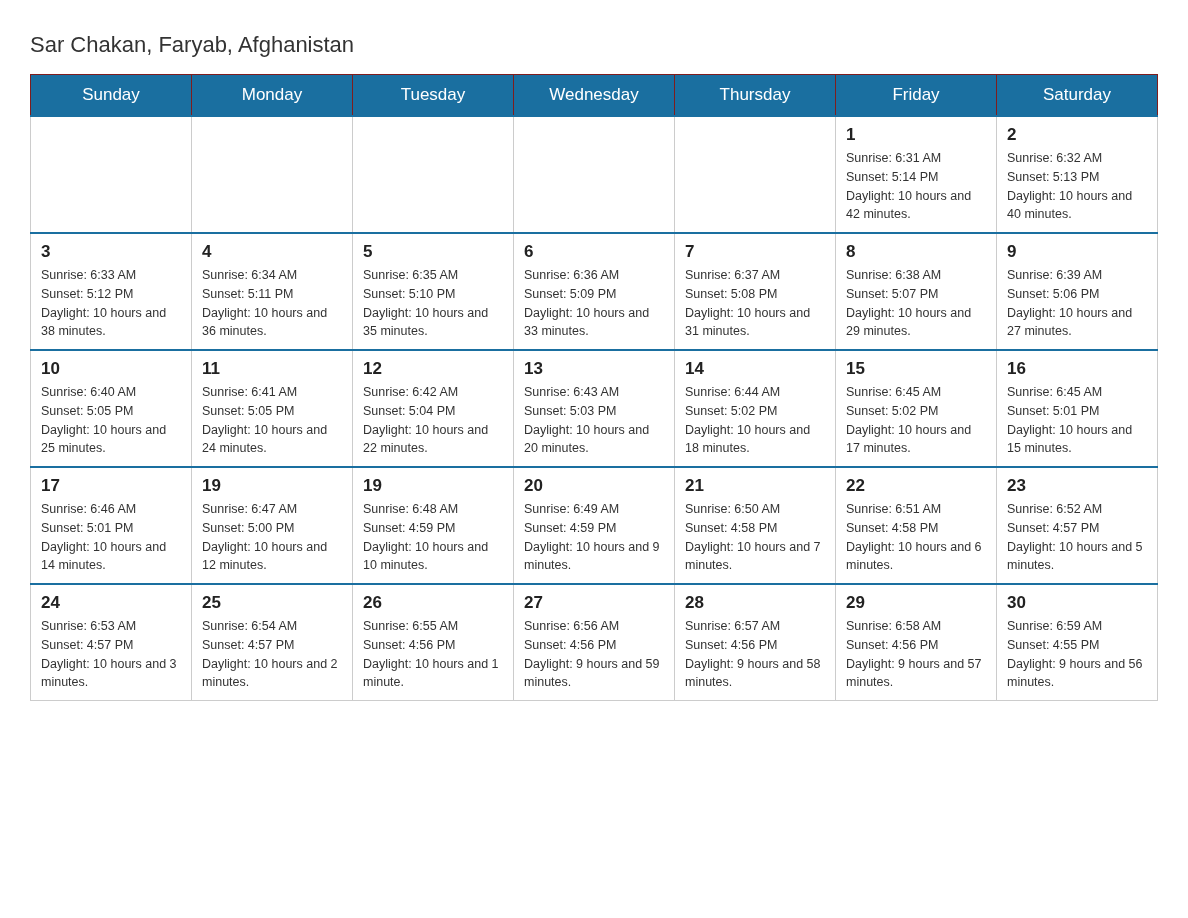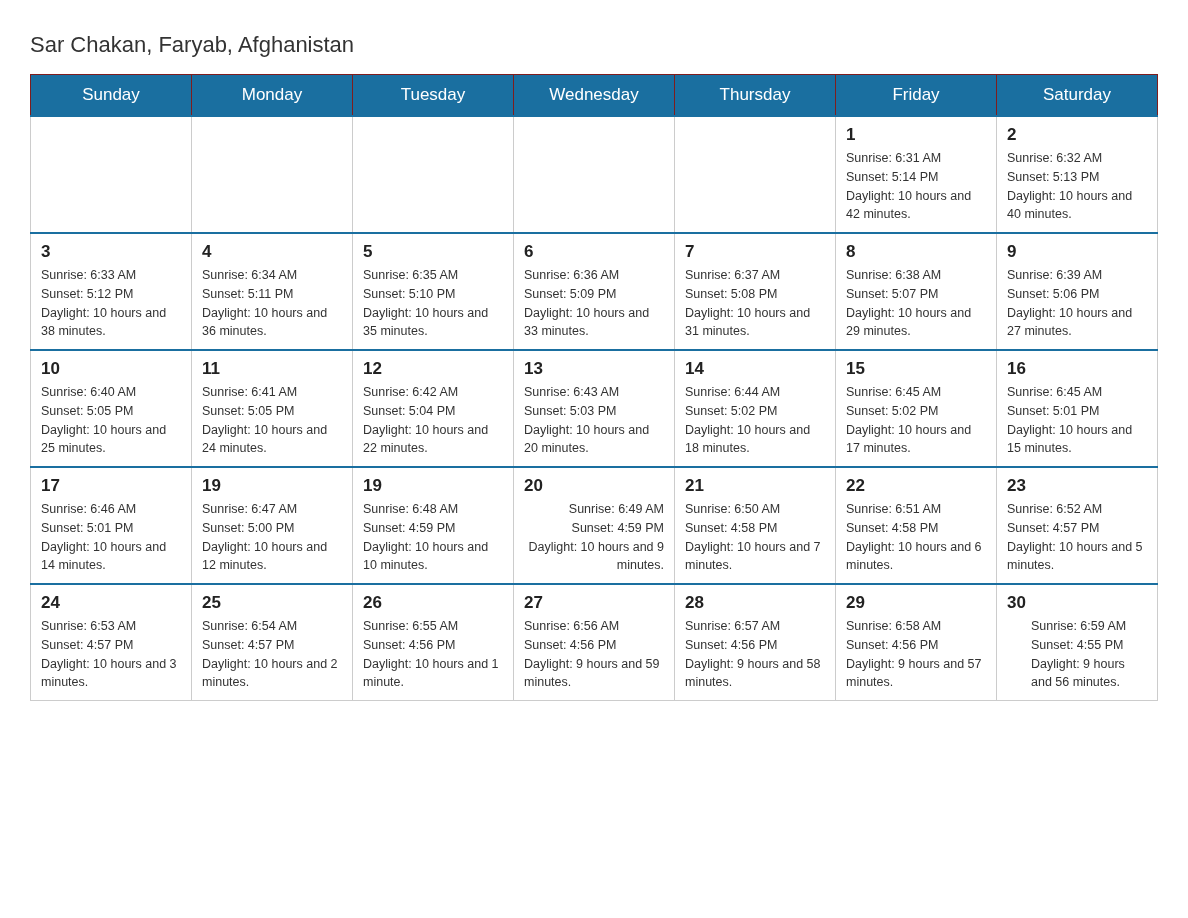--- a/index.html
+++ b/index.html
@@ -243,21 +243,21 @@
 Daylight: 10 hours and 12 minutes.</div>
         </td>
         <td>
           <span class="day-number">19</span>
           <div class="day-info" style="white-space: pre-line;">Sunrise: 6:48 AM
 Sunset: 4:59 PM
 Daylight: 10 hours and 10 minutes.</div>
         </td>
         <td>
           <span class="day-number">20</span>
-          <div class="day-info" style="white-space: pre-line; text-align: right;">Sunrise: 6:49 AM
+          <div class="day-info" style="white-space: pre-line;">Sunrise: 6:49 AM
 Sunset: 4:59 PM
 Daylight: 10 hours and 9 minutes.</div>
         </td>
         <td>
           <span class="day-number">21</span>
           <div class="day-info" style="white-space: pre-line;">Sunrise: 6:50 AM
 Sunset: 4:58 PM
 Daylight: 10 hours and 7 minutes.</div>
         </td>
         <td>
@@ -305,19 +305,19 @@
 Daylight: 9 hours and 58 minutes.</div>
         </td>
         <td>
           <span class="day-number">29</span>
           <div class="day-info" style="white-space: pre-line;">Sunrise: 6:58 AM
 Sunset: 4:56 PM
 Daylight: 9 hours and 57 minutes.</div>
         </td>
         <td>
           <span class="day-number">30</span>
-          <div class="day-info" style="white-space: pre-line; margin-left: 24px;">Sunrise: 6:59 AM
+          <div class="day-info" style="white-space: pre-line;">Sunrise: 6:59 AM
 Sunset: 4:55 PM
 Daylight: 9 hours and 56 minutes.</div>
         </td>
       </tr>
     </tbody>
 </table>
 
 </body></html>

